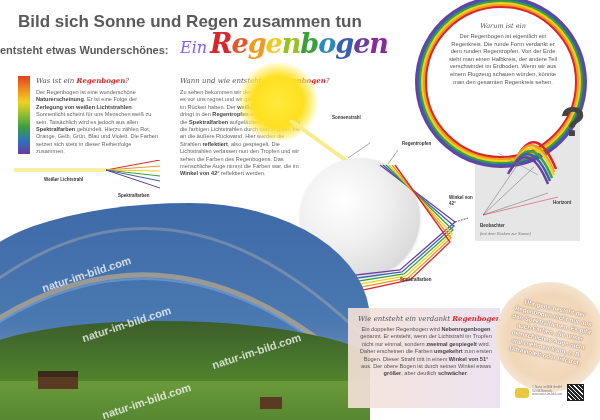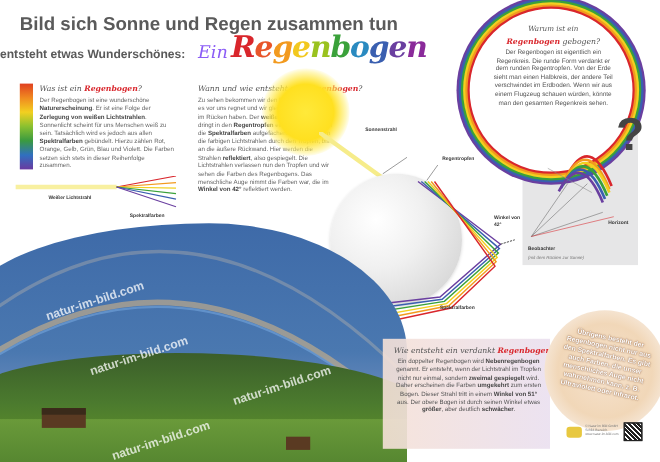--- a/index.html
+++ b/index.html
@@ -116,24 +116,20 @@
   <div class="house" style="left:290px; top:194px; width:22px; height:12px;"></div>
 </div>
 <div class="abs watermark" style="left:40px; top:268px;">natur-im-bild.com</div>
 <div class="abs watermark" style="left:80px; top:318px;">natur-im-bild.com</div>
 <div class="abs watermark" style="left:210px; top:345px;">natur-im-bild.com</div>
 <div class="abs watermark" style="left:100px; top:395px;">natur-im-bild.com</div>
 
 <div class="abs circle-box">
   <div style="position:absolute; left:18px; top:14px; width:116px; text-align:center;">
     <div class="section-head" style="font-size:6.5px;">Warum ist ein</div>
-    <div class="section-head" style="font-size:7px; margin-top:3px;">
-      <span class="rb">Regenbogen</span>
-      <span>gebogen?</span>
-    </div>
     <div class="body-text" style="margin-top:3px; color:#555; font-size:5.8px; line-height:7.6px;">Der Regenbogen ist eigentlich ein Regenkreis. Die runde Form verdankt er dem runden Regentropfen. Von der Erde sieht man einen Halbkreis, der andere Teil verschwindet im Erdboden. Wenn wir aus einem Flugzeug schauen würden, könnte man den gesamten Regenkreis sehen.</div>
   </div>
 </div>
 
 <div class="abs grey-box" style="z-index:-1;"></div>
 <div class="abs qmark">?</div>
 <svg class="abs" style="left:478px; top:135px;" width="100" height="100">
   <g fill="none" stroke-width="2.4">
     <path d="M 36 30 Q 56 -8 76 40" stroke="#d9262c" transform="translate(2,-6)"></path>
     <path d="M 36 30 Q 56 -8 76 40" stroke="#f29a1f" transform="translate(0,-3)"></path>

